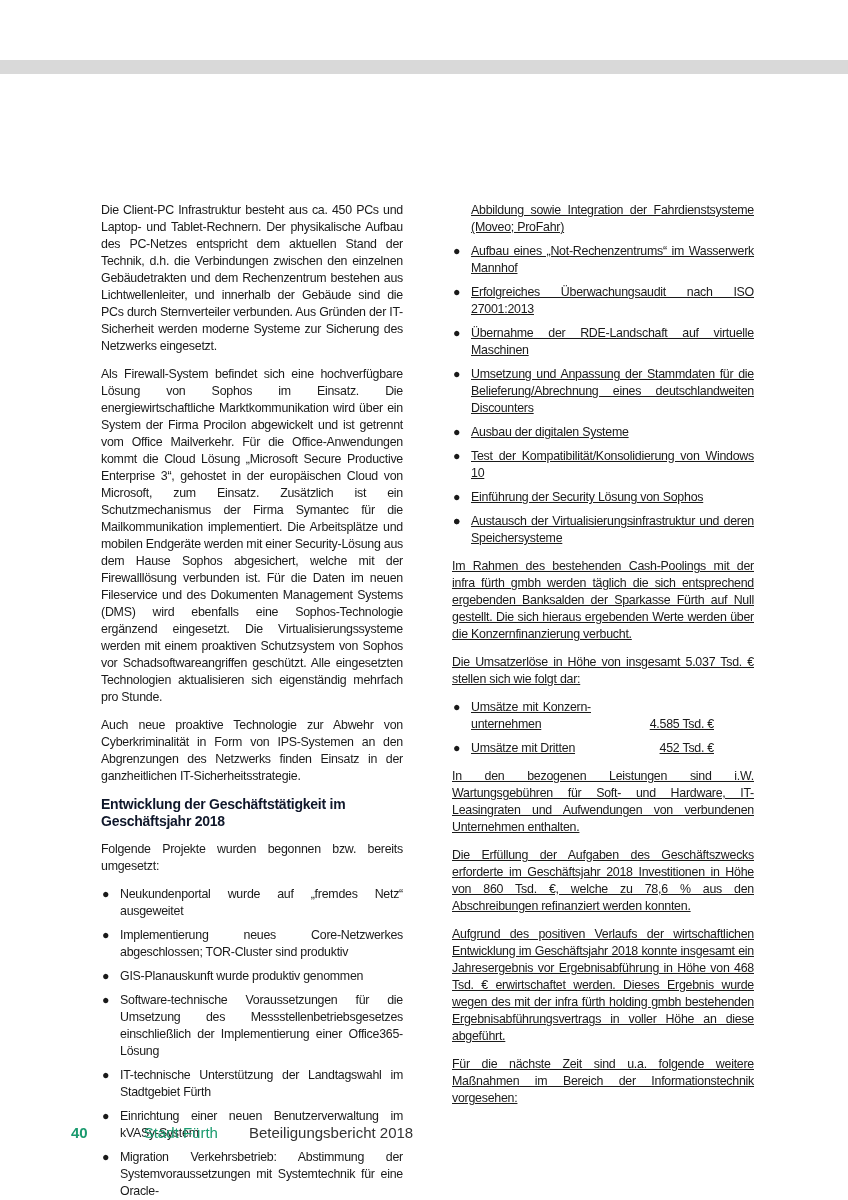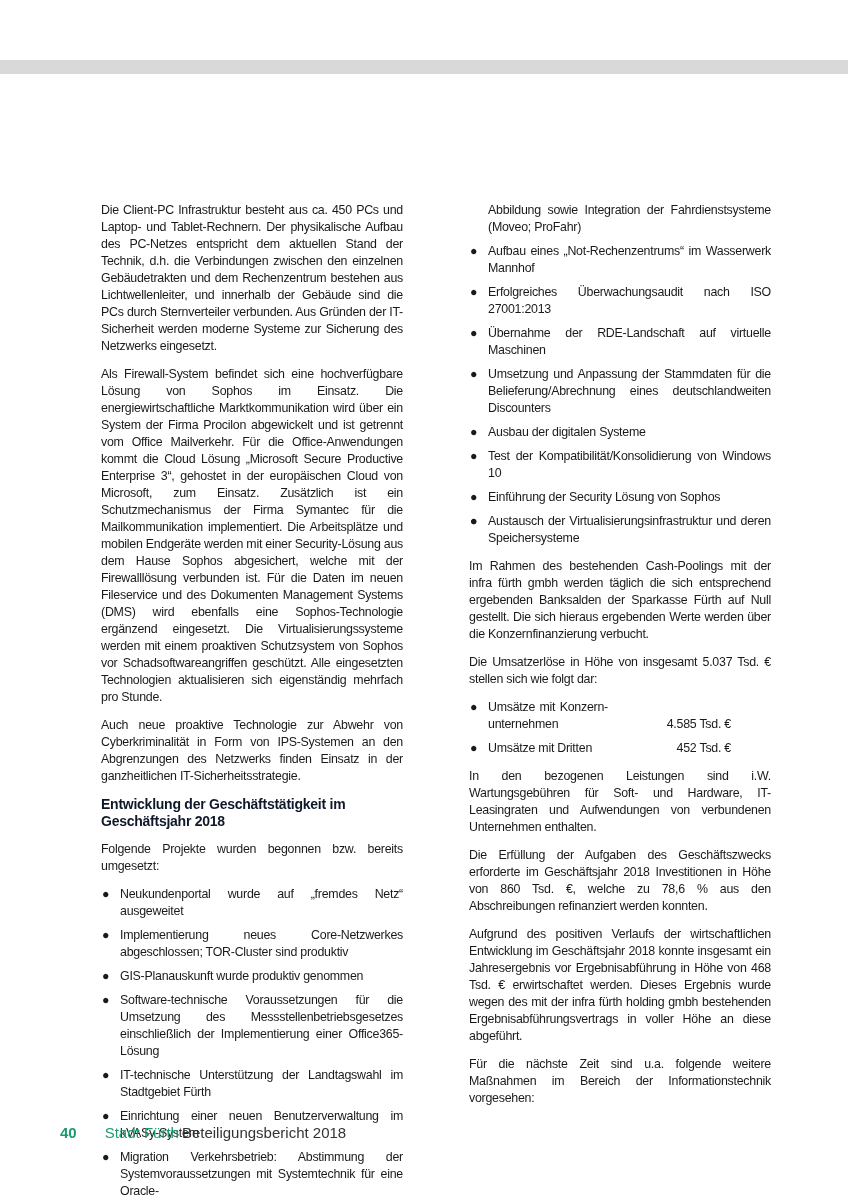--- a/index.html
+++ b/index.html
@@ -1,31 +1,31 @@
 <!DOCTYPE html>
 <html><head>
   <meta charset="utf-8">
   <style>
     html, body { margin: 0; padding: 0; background: #ffffff; }
     body { width: 848px; height: 1200px; position: relative; overflow: hidden;
            font-family: "Liberation Sans", sans-serif; color: #1a1a1a; }
     .topbar { position: absolute; left: 0; top: 60px; width: 848px; height: 14px; background: #d9d9d9; }
     .col { position: absolute; top: 202px; font-size: 12.4px; line-height: 17px; letter-spacing: -0.25px; }
     .col-left { left: 101px; width: 302px; }
-    .col-right { left: 469px; width: 302px; }
+    .col-right { left: 452px; width: 302px; text-decoration: underline; }
     p { margin: 0 0 11px 0; text-align: justify; }
     h3 { margin: 0 0 11px 0; font-size: 14px; line-height: 17px; color: #0f172a; font-weight: bold; }
     ul { list-style: none; margin: 0 0 11px 0; padding: 0; }
     li { position: relative; padding-left: 19px; margin-bottom: 7px; text-align: justify; }
     li .bullet { position: absolute; left: 1px; top: 0; }
     .cont { padding-left: 19px; margin-bottom: 7px; text-align: justify; }
     .rev li { display: flex; align-items: flex-end; justify-content: space-between; }
     .rev li .label { flex: 0 0 auto; }
     .rev li .amount { flex: 0 0 auto; margin-right: 40px; }
-    .footer { position: absolute; left: 60px; top: 1124px; display: flex; align-items: center; }
+    .footer { position: absolute; left: 71px; top: 1124px; display: flex; align-items: center; gap: 28px; }
     .page-num { color: #1a9a6e; font-weight: bold; font-size: 15px; margin-right: 28px; }
     .foot-brand { color: #1a9a6e; font-weight: normal; font-size: 15px; margin-right: 3px; }
     .foot-title { color: #333; font-size: 15px; }
   </style>
 </head>
 <body>
 
 <div class="topbar"></div>
 
 <div class="col col-left">

